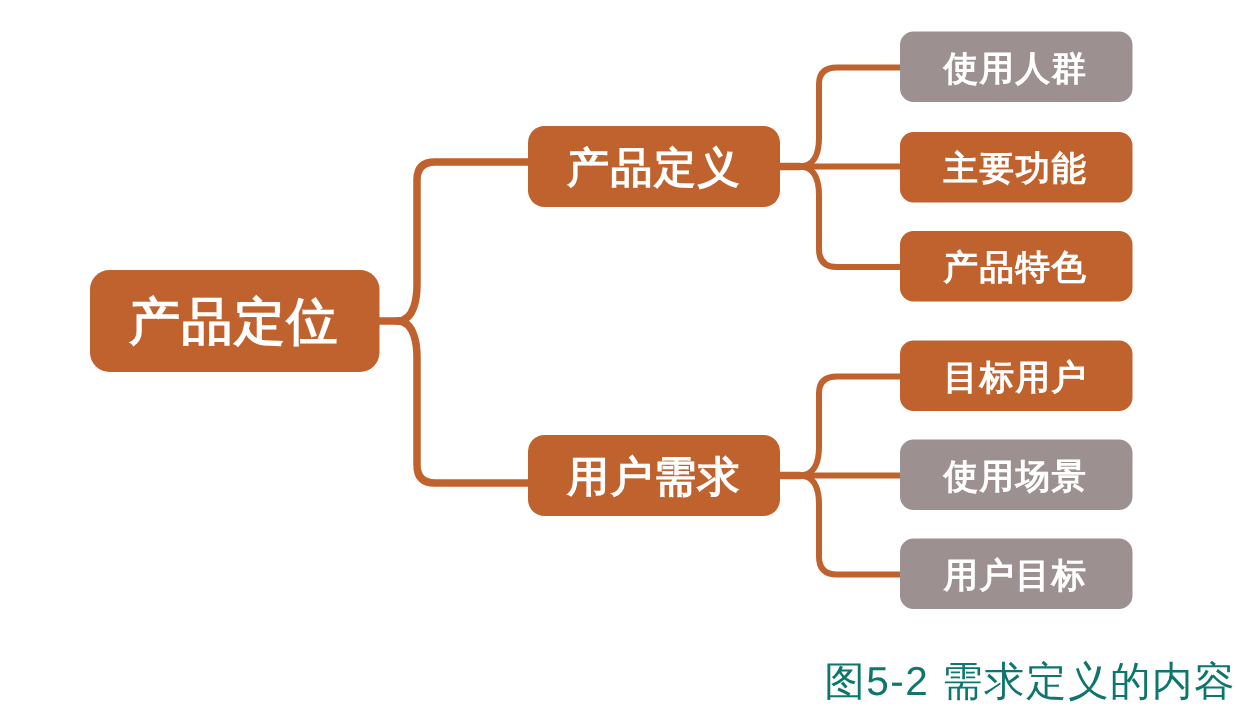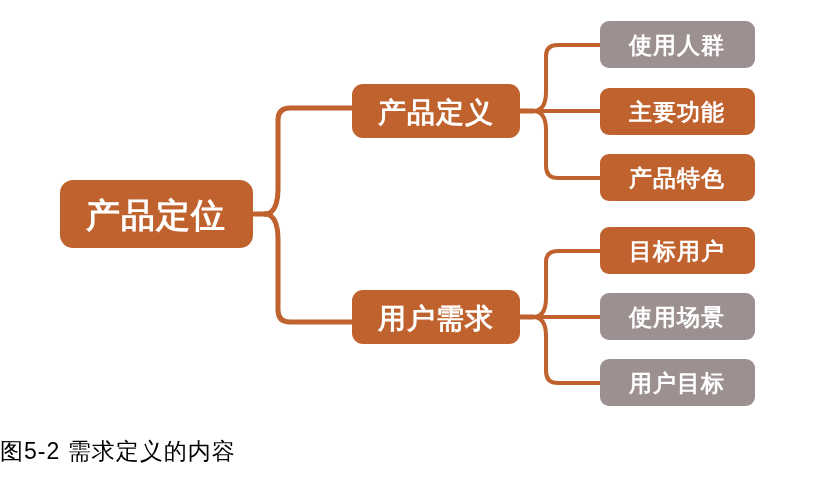--- a/index.html
+++ b/index.html
@@ -44,24 +44,24 @@
   .connector {
     fill: none;
     stroke-linecap: round;
     stroke-linejoin: round;
   }
   #figure-caption {
     position: absolute;
     left: 0;
     top: 436px;
     width: 824px;
-    text-align: left;
+    text-align: right;
     font-family: "Liberation Sans", "DejaVu Sans", sans-serif;
-    font-size: 23px;
-    color: #000000;
+    font-size: 27px;
+    color: #0f766e;
     letter-spacing: 1px;
     white-space: nowrap;
   }
 </style>
 </head>
 <body>
 
 <div id="diagram-root">
 
   <svg id="mindmap-svg" viewBox="0 0 824 481">

